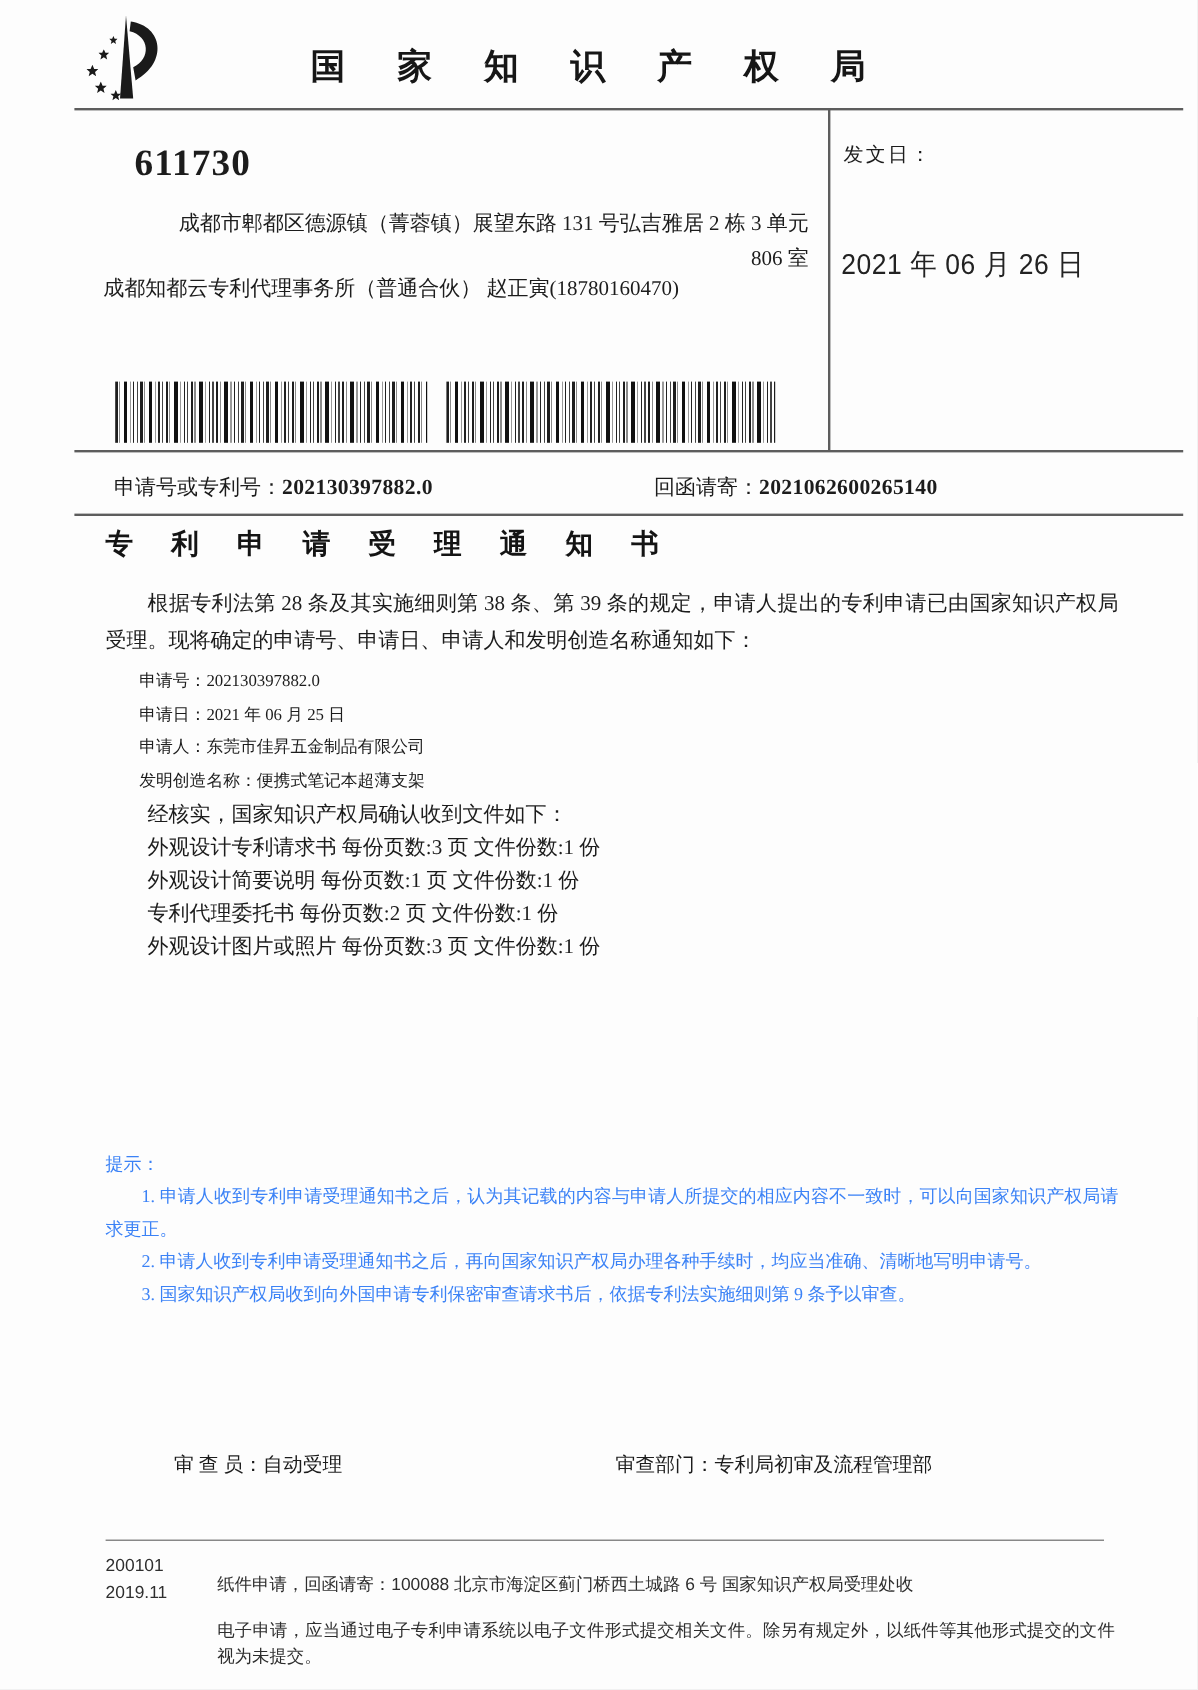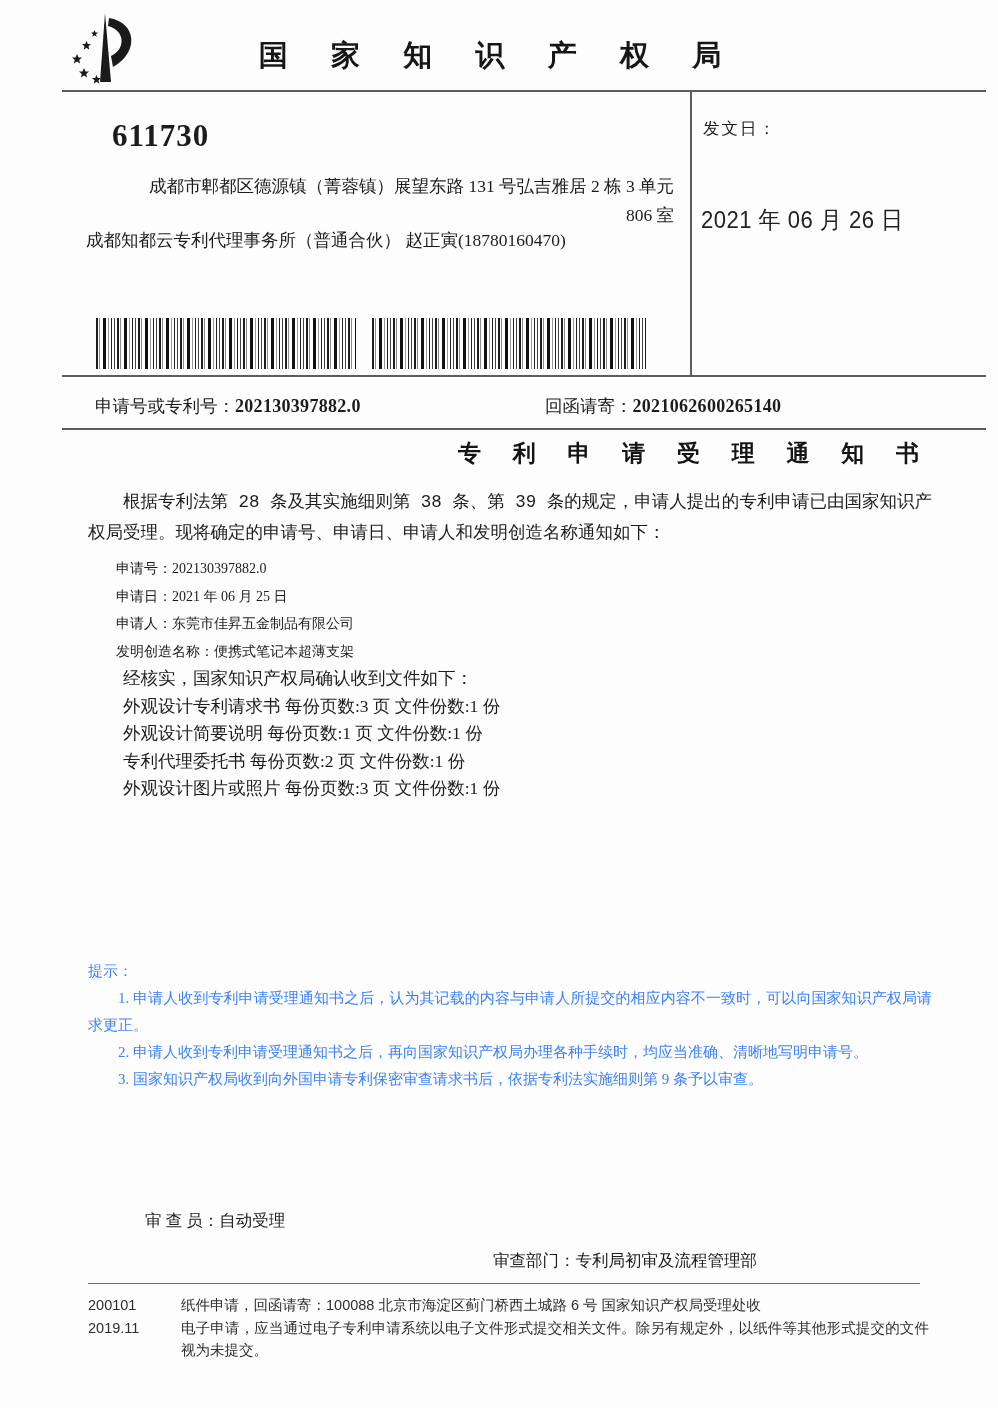--- a/index.html
+++ b/index.html
@@ -56,48 +56,48 @@
 
   
   .ref-row{position:absolute;top:394px;left:95px;width:840px;font-size:17.5px;}
   .ref-left{position:absolute;left:0;top:0;white-space:nowrap;}
   .ref-right{position:absolute;left:450px;top:0;white-space:nowrap;}
   .ref-num{font-weight:bold;font-size:18px;letter-spacing:.3px;}
 
   
   .notice{position:absolute;top:438px;left:88px;width:844px;}
   .notice-title{
-    text-align:right;font-size:23px;font-weight:600;
+    text-align:left;font-size:23px;font-weight:600;
     letter-spacing:13px;margin:0 0 18px 0;color:#141414;
   }
-  .intro{font-size:17.5px;line-height:31px;text-align:justify;text-indent:2em;margin:0 0 6px 0;font-family:Liberation Mono, monospace;}
+  .intro{font-size:17.5px;line-height:31px;text-align:justify;text-indent:2em;margin:0 0 6px 0;}
   .field-line{font-size:14px;line-height:27.5px;padding-left:2em;}
   .received{}
   .file-line{font-size:17.5px;line-height:27.5px;padding-left:2em;}
 
   
   .tips{position:absolute;top:958px;left:88px;width:844px;font-size:15px;line-height:27px;color:#3b82f6;}
   .tips-heading{margin:0;}
   .tip-item{text-indent:2em;text-align:justify;margin:0;}
 
   
   .signoff{position:absolute;top:1210px;left:145px;width:780px;font-size:16.5px;}
   .signoff .examiner{position:absolute;left:0;top:0;white-space:nowrap;}
-  .signoff .dept{position:absolute;left:348px;top:0;white-space:nowrap;margin-top:40px;}
+  .signoff .dept{position:absolute;left:368px;top:0;white-space:nowrap;}
 
   
   .footer{
     position:absolute;top:1292px;left:88px;width:844px;
     font-family:"Liberation Sans","DejaVu Sans",sans-serif;
     font-size:14.5px;line-height:22px;color:#2e2e2e;
   }
   .footer-codes{position:absolute;left:0;top:2px;}
   .footer-codes div{margin-bottom:1px;}
   .footer-text{position:absolute;left:93px;top:2px;width:748px;text-align:justify;}
-  .footer-text p{margin:0 0 1px 0;}
+  .footer-text p{margin:16px 0 1px 0;}
 </style>
 </head>
 <body>
 
 <div class="page">
 
   <svg class="logo" viewBox="0 0 84 76">
     <defs>
       <symbol id="st" viewBox="-5 -5 10 10">
         <polygon points="0,-5 1.5,-1.6 5,-1.6 2.2,0.9 3.1,4.6 0,2.4 -3.1,4.6 -2.2,0.9 -5,-1.6 -1.5,-1.6" fill="#1a1a1a"></polygon>

